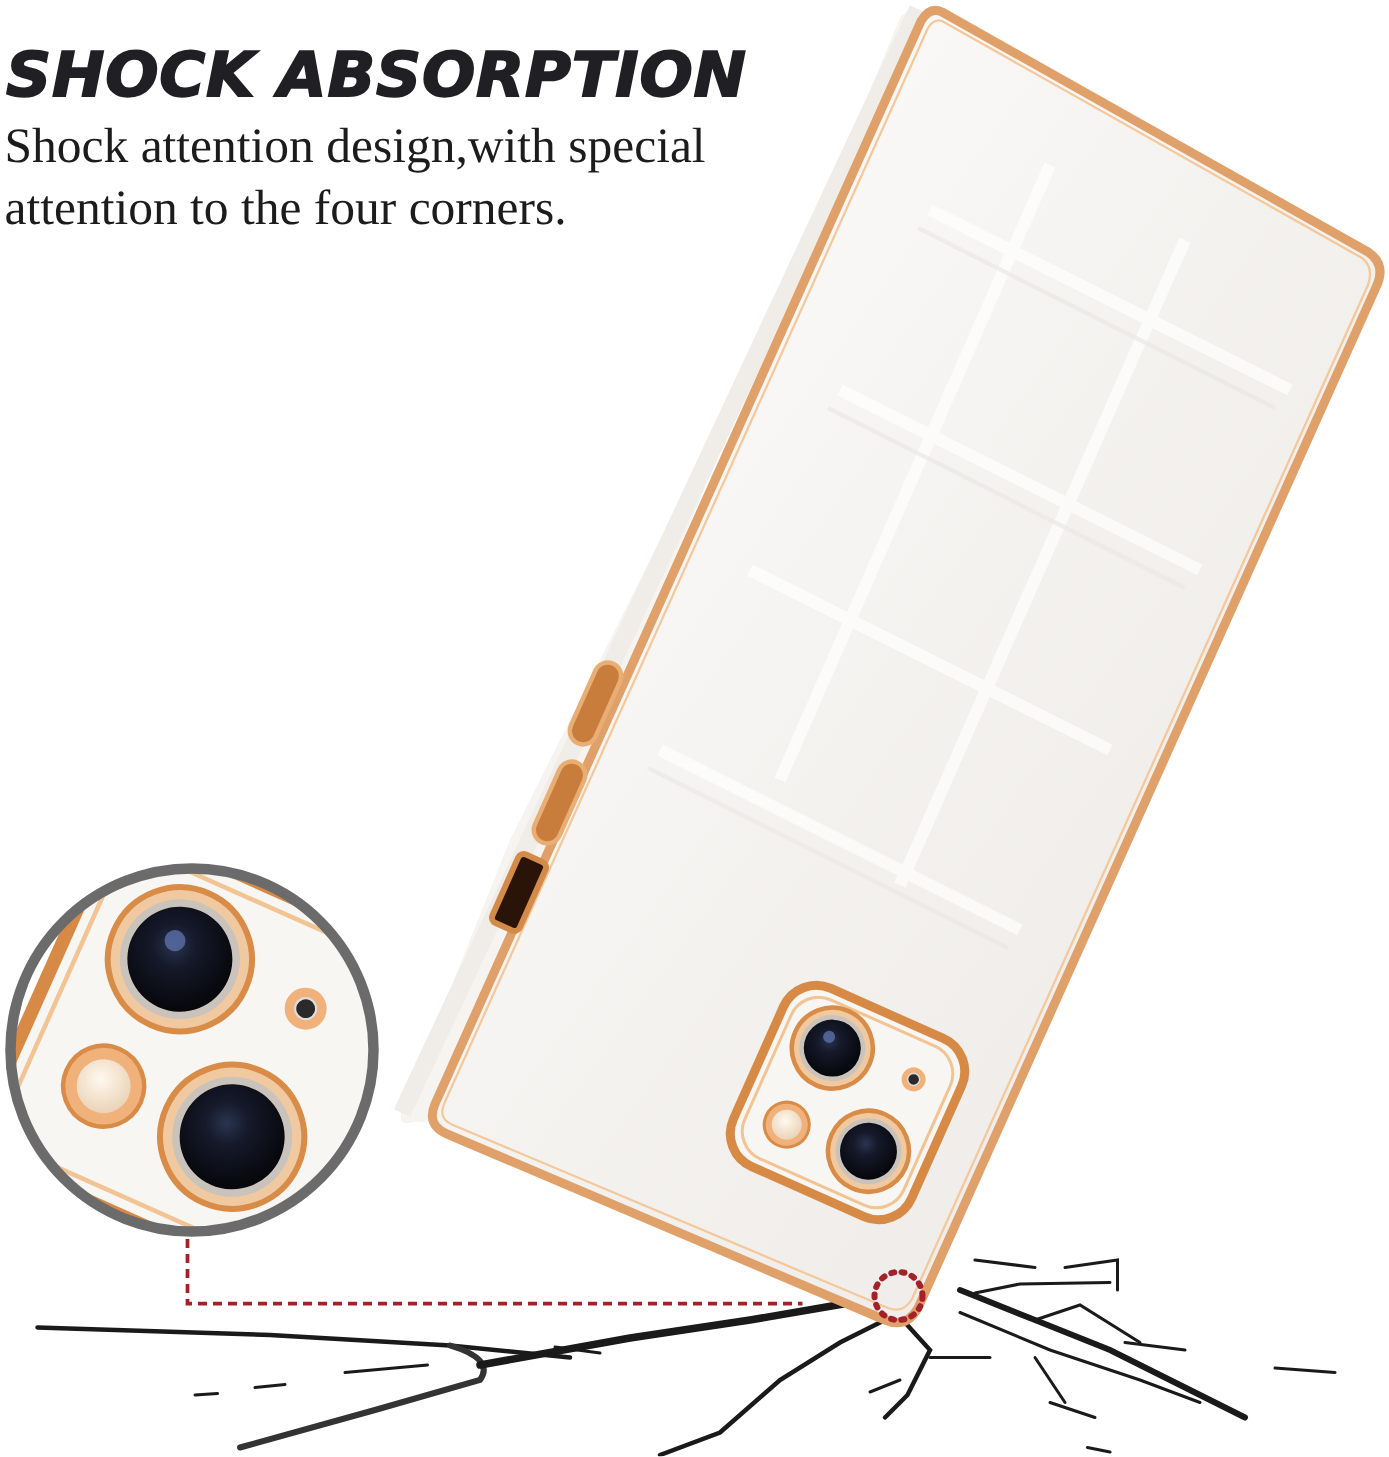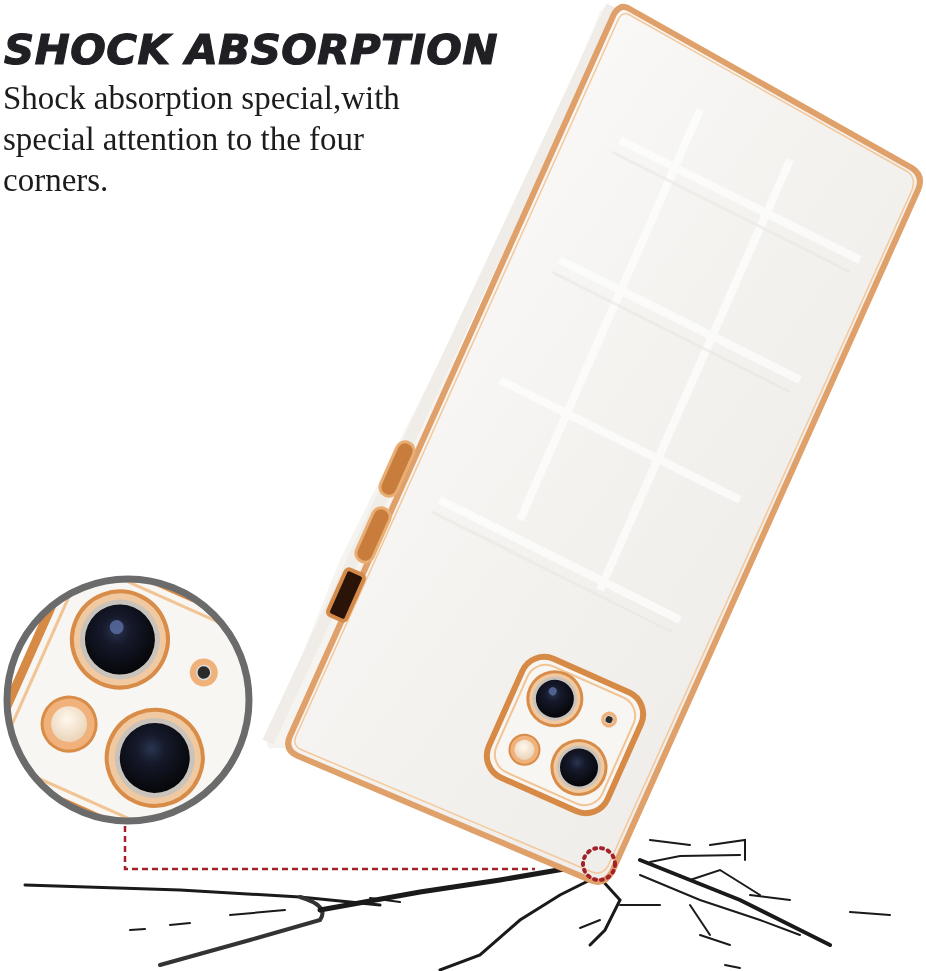--- a/index.html
+++ b/index.html
@@ -15,21 +15,21 @@
       position:absolute; left:3px; top:78px; width:470px;
       font-family:"Liberation Serif", serif; font-size:33px; line-height:41px;
       color:#1c1c1c; margin:0;
     }
     svg.art { position:absolute; left:0; top:0; }
   </style>
 </head>
 <body>
 
 <h1 class="heading">SHOCK ABSORPTION</h1>
-<p class="desc">Shock absorption special,with special attention to the four corners.</p>
+<p class="desc">Shock attention design,with special attention to the four corners.</p>
 
 <svg class="art" width="926" height="971" viewBox="0 0 926 971" xmlns="http://www.w3.org/2000/svg">
   <defs>
     <linearGradient id="bodyGrad" x1="0" y1="0" x2="1" y2="1">
       <stop offset="0" stop-color="#ffffff"></stop>
       <stop offset="0.5" stop-color="#f4f2ef"></stop>
       <stop offset="1" stop-color="#ebe8e4"></stop>
     </linearGradient>
     <radialGradient id="lensGrad" cx="0.4" cy="0.4" r="0.6">
       <stop offset="0" stop-color="#2a3550"></stop>

